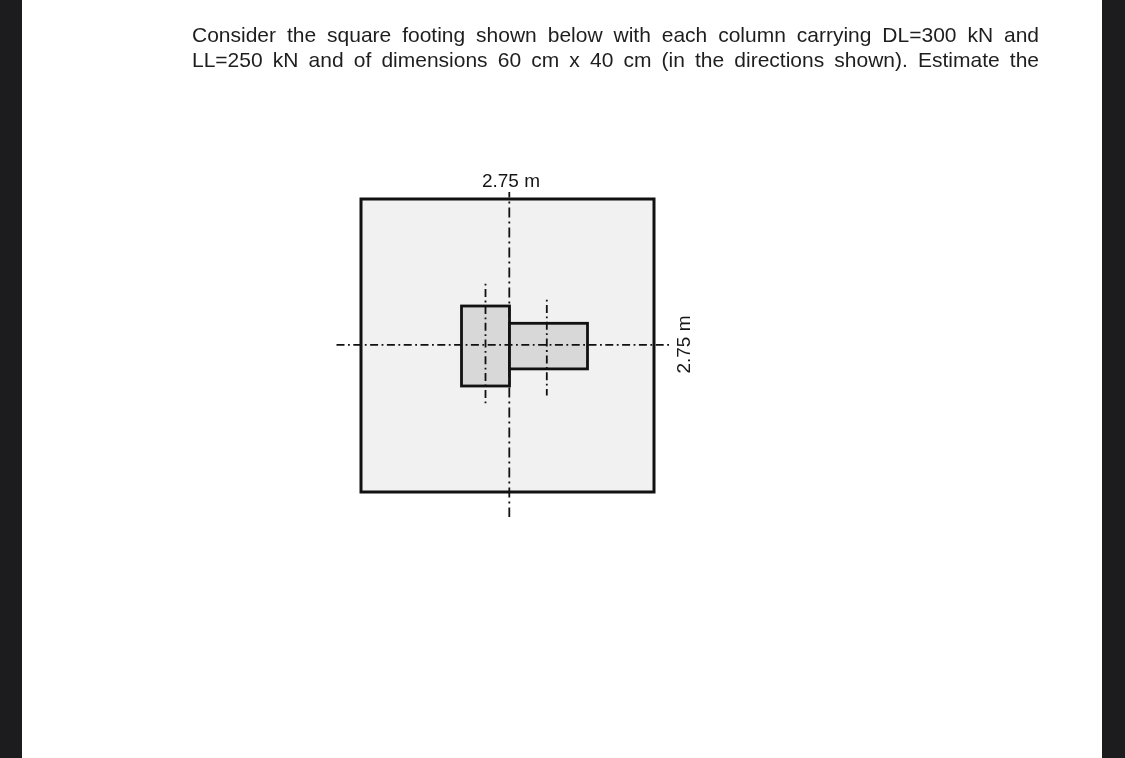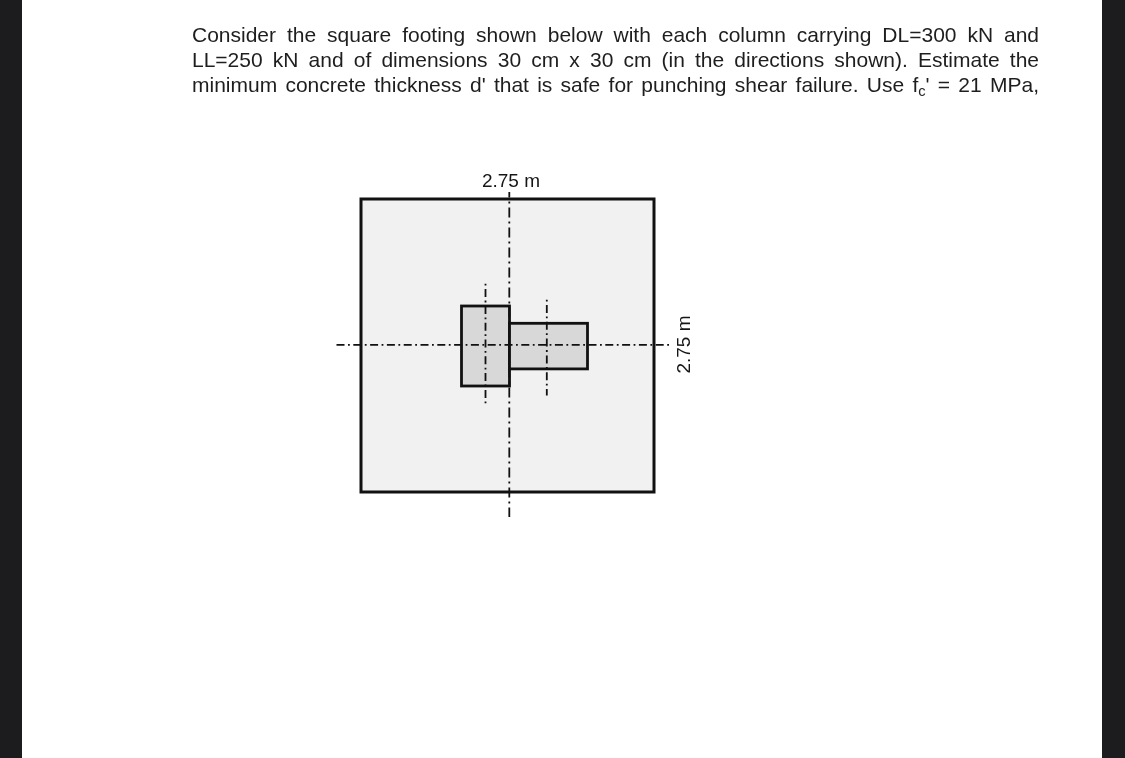--- a/index.html
+++ b/index.html
@@ -15,22 +15,21 @@
 </style>
 </head>
 <body>
 
 <div class="bar" style="left:0;width:22px;"></div>
 
 <div class="bar" style="right:0;width:23px;"></div>
 
 <div id="text">
 <div class="j">Consider the square footing shown below with each column carrying DL=300 kN and</div>
-<div class="j">LL=250 kN and of dimensions 30 cm x 30 cm (in the directions shown). Estimate the</div>
-<div class="j">minimum concrete thickness d' that is safe for punching shear failure. Use f<sub>c</sub>' = 21 MPa,</div>
+<div class="j">LL=250 kN and of dimensions 60 cm x 40 cm (in the directions shown). Estimate the</div>
 </div>
 
 <svg width="1125" height="758" viewBox="0 0 1125 758">
 
   <rect x="361" y="199" width="293" height="293" fill="#f1f1f1" stroke="#111" stroke-width="3"></rect>
 
   <rect x="461.5" y="306" width="48" height="80" fill="#d8d8d8" stroke="#111" stroke-width="2.8"></rect>
 
   <rect x="509.5" y="323.3" width="78" height="45.6" fill="#d8d8d8" stroke="#111" stroke-width="2.8"></rect>
 

